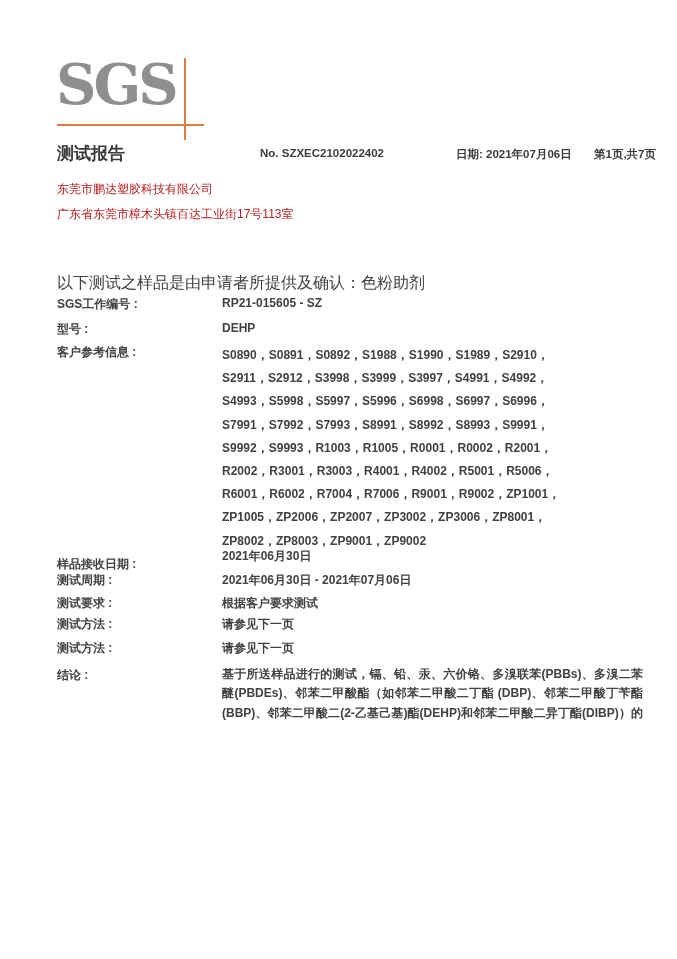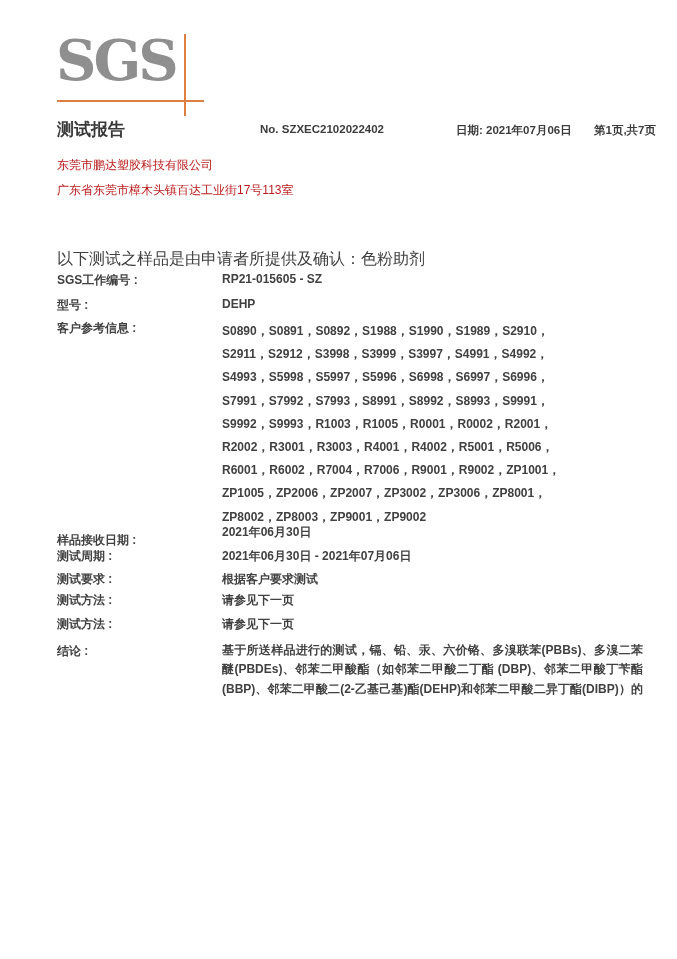--- a/index.html
+++ b/index.html
@@ -11,20 +11,21 @@
   }
   *{margin:0;padding:0;box-sizing:border-box;}
   html,body{background:#ffffff;}
   .page{
     position:relative;
     width:677px;height:700px;
     background:#ffffff;
     font-family:"Liberation Sans","DejaVu Sans",sans-serif;
     color:var(--ink);
     overflow:hidden;
+    margin-top:24px;
   }
   .abs{position:absolute;}
 
   
   .logo-text{
     left:56px;top:32px;
     font-family:"DejaVu Serif","Liberation Serif",serif;
     font-weight:bold;
     font-size:56px;line-height:56px;
     letter-spacing:-3px;

